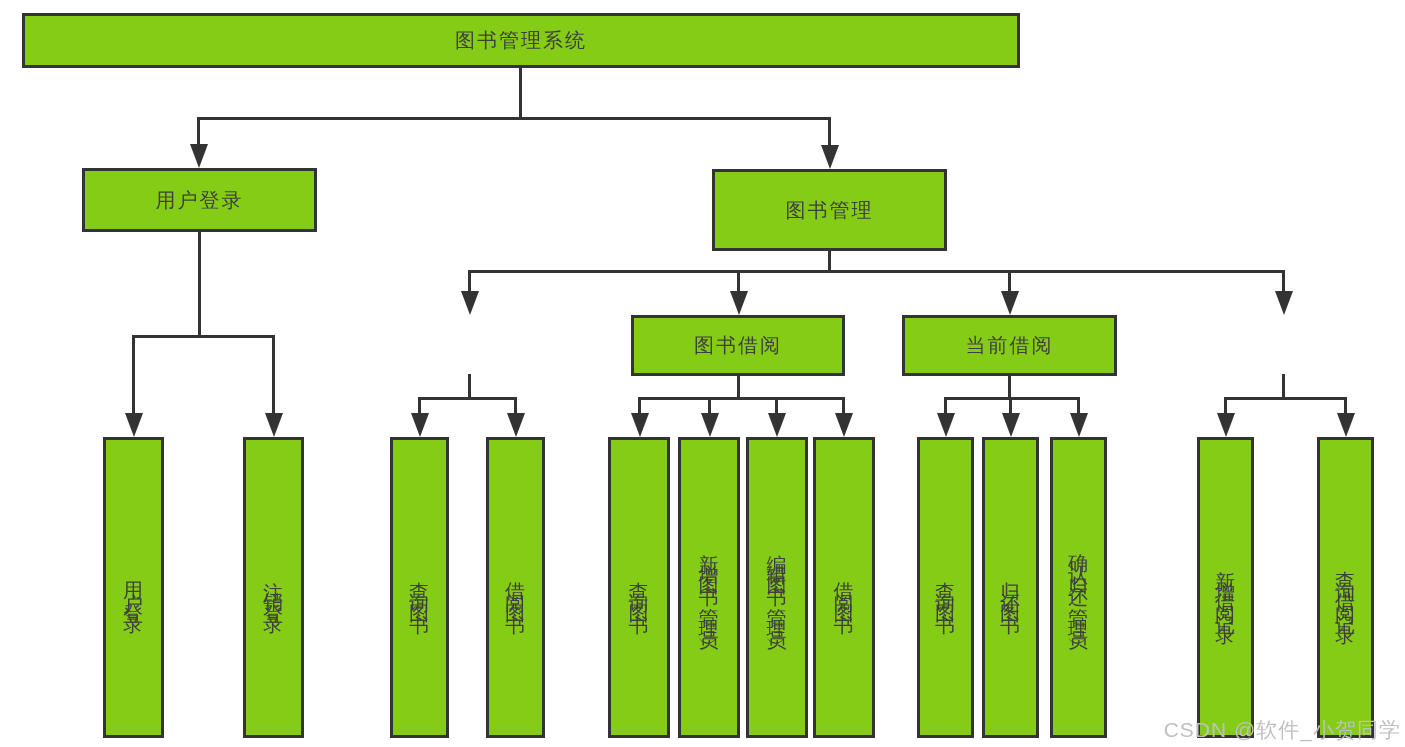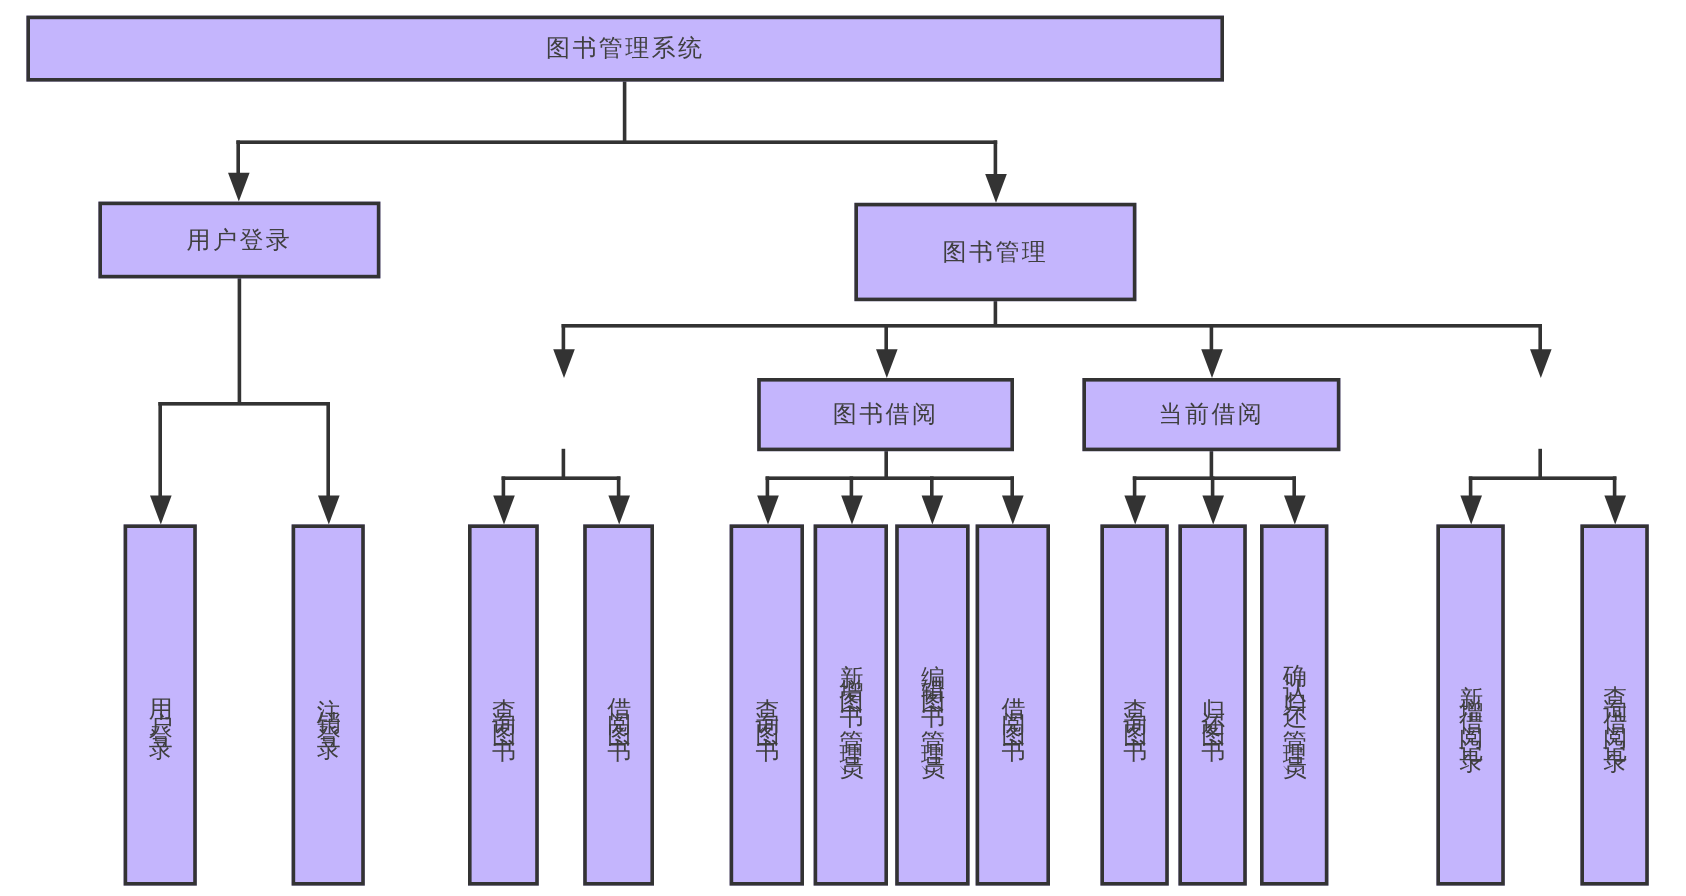--- a/index.html
+++ b/index.html
@@ -3,21 +3,21 @@
 <meta charset="utf-8">
 <style>
   html,body { margin:0; padding:0; background:#ffffff; }
   #stage {
     position:relative; width:1405px; height:747px;
     background:#ffffff; overflow:hidden;
     font-family:"Liberation Sans","DejaVu Sans",sans-serif;
   }
   .box {
     position:absolute; box-sizing:border-box;
-    border:3px solid #333333; background:#c4b5fd;
+    border:3px solid #333333; background:#84cc16;
     display:flex; align-items:center; justify-content:center;
     color:#3f3f3f; z-index:2;
   }
   .hbox .lbl { font-size:20px; letter-spacing:2px; white-space:nowrap; }
   .vbox .lbl {
     writing-mode:vertical-rl; text-orientation:mixed;
     font-size:20px; line-height:1; letter-spacing:11px;
   }
   .ln { position:absolute; background:#333333; z-index:1; }
   .ar {
@@ -149,14 +149,15 @@
     <span class="lbl">确认归还（管理员）</span>
   </div>
 
   <div class="box vbox" style="left:1197px;top:437px;width:57px;height:301px">
     <span class="lbl">新增借阅记录</span>
   </div>
   <div class="box vbox" style="left:1317px;top:437px;width:57px;height:301px">
     <span class="lbl">查询借阅记录</span>
   </div>
 
+  <div class="wm" style="right:4px;top:716px">CSDN @软件_小贺同学</div>
 
 </div>
 
 </body></html>

